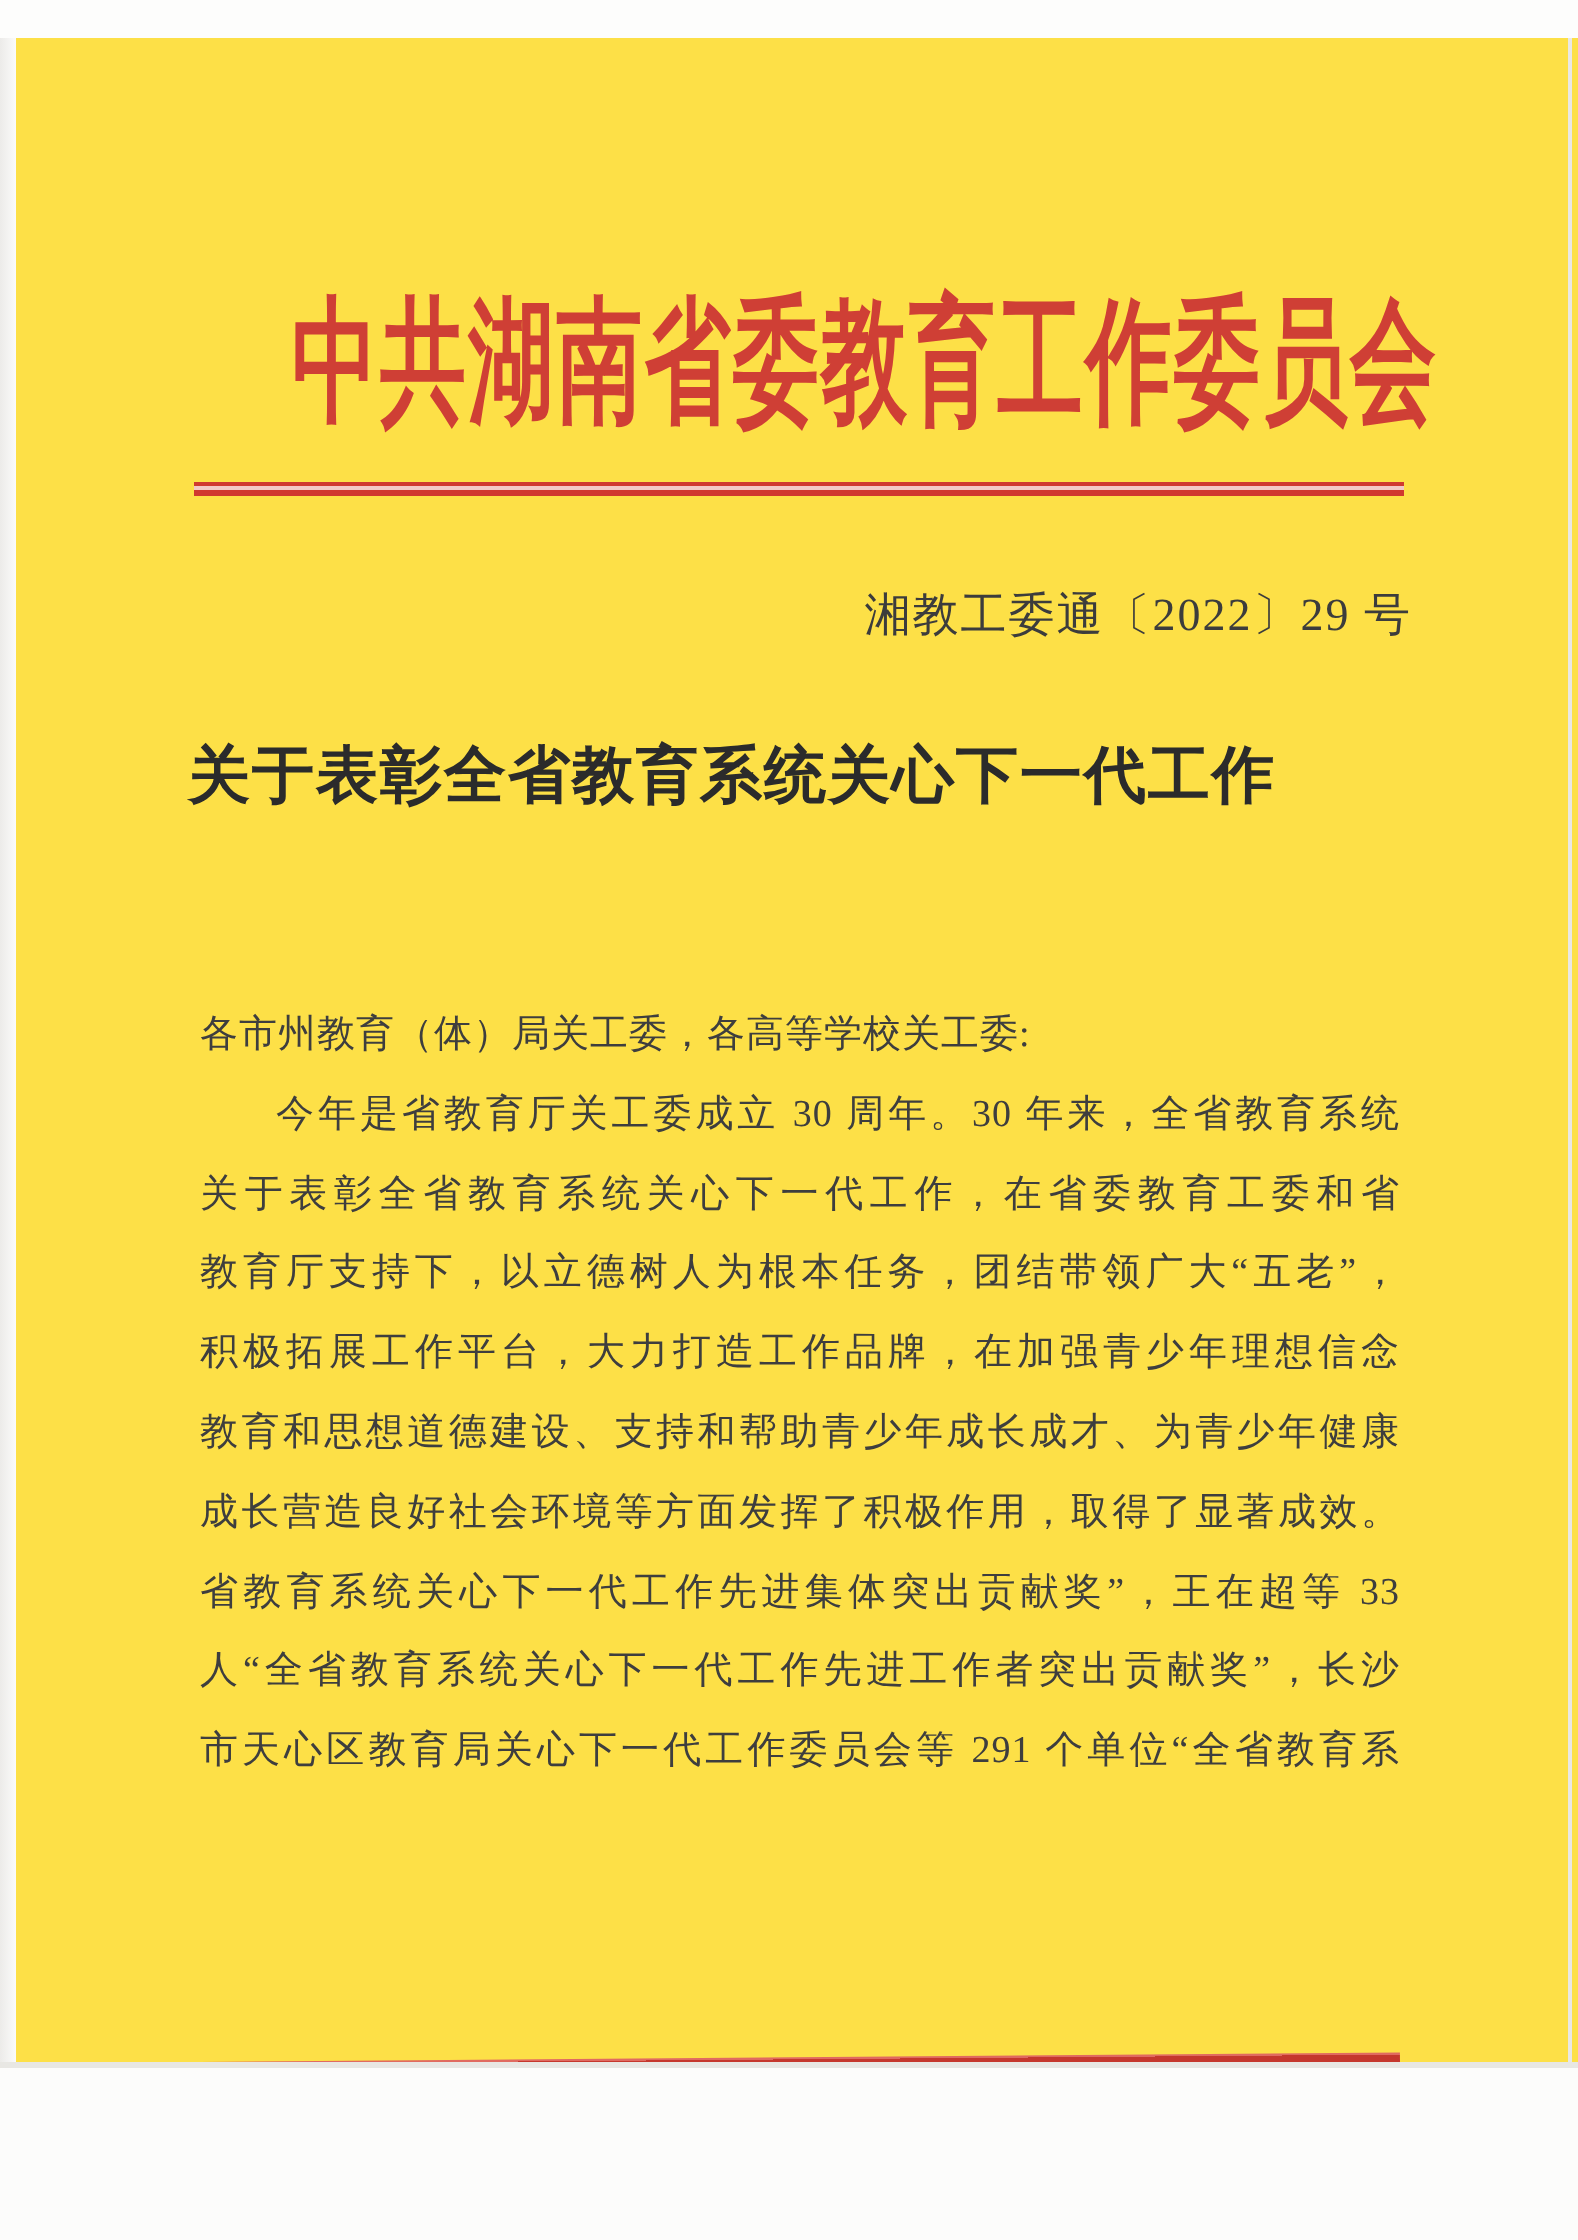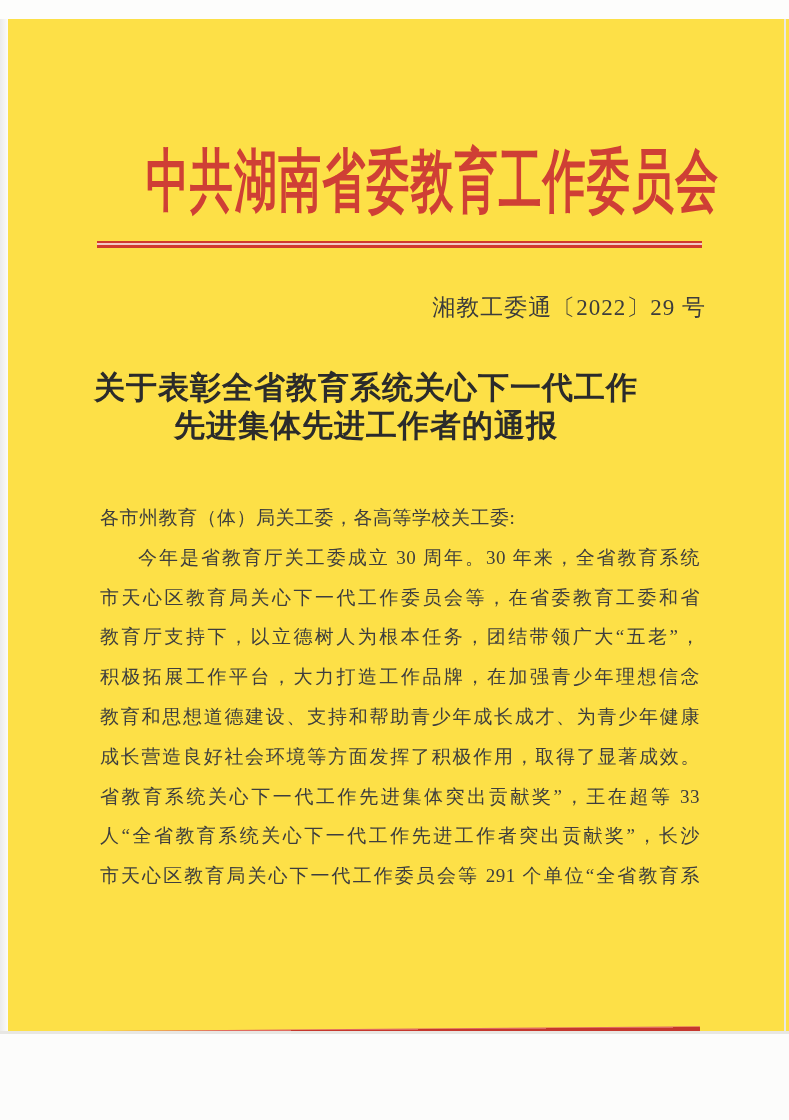--- a/index.html
+++ b/index.html
@@ -101,27 +101,26 @@
   <div class="edge-right"></div>
 
   <div class="org-name">中共湖南省委教育工作委员会</div>
 
   <div class="rule-top"></div>
 
   <div class="doc-number">湘教工委通〔2022〕29 号</div>
 
   <div class="doc-title">
     <div>关于表彰全省教育系统关心下一代工作</div>
-    <div>先进集体先进工作者的通报</div>
   </div>
 
   <div class="doc-body">
       <div class="body-line">各市州教育（体）局关工委，各高等学校关工委:</div>
       <div class="body-line indent justify">今年是省教育厅关工委成立 30 周年。30 年来，全省教育系统</div>
-      <div class="body-line justify">市天心区教育局关心下一代工作委员会等，在省委教育工委和省</div>
+      <div class="body-line justify">关于表彰全省教育系统关心下一代工作，在省委教育工委和省</div>
       <div class="body-line justify">教育厅支持下，以立德树人为根本任务，团结带领广大“五老”，</div>
       <div class="body-line justify">积极拓展工作平台，大力打造工作品牌，在加强青少年理想信念</div>
       <div class="body-line justify">教育和思想道德建设、支持和帮助青少年成长成才、为青少年健康</div>
       <div class="body-line justify">成长营造良好社会环境等方面发挥了积极作用，取得了显著成效。</div>
       <div class="body-line justify">省教育系统关心下一代工作先进集体突出贡献奖”，王在超等 33</div>
       <div class="body-line justify">人“全省教育系统关心下一代工作先进工作者突出贡献奖”，长沙</div>
       <div class="body-line justify">市天心区教育局关心下一代工作委员会等 291 个单位“全省教育系</div>
     </div>
 
   <div class="rule-bottom"></div>

